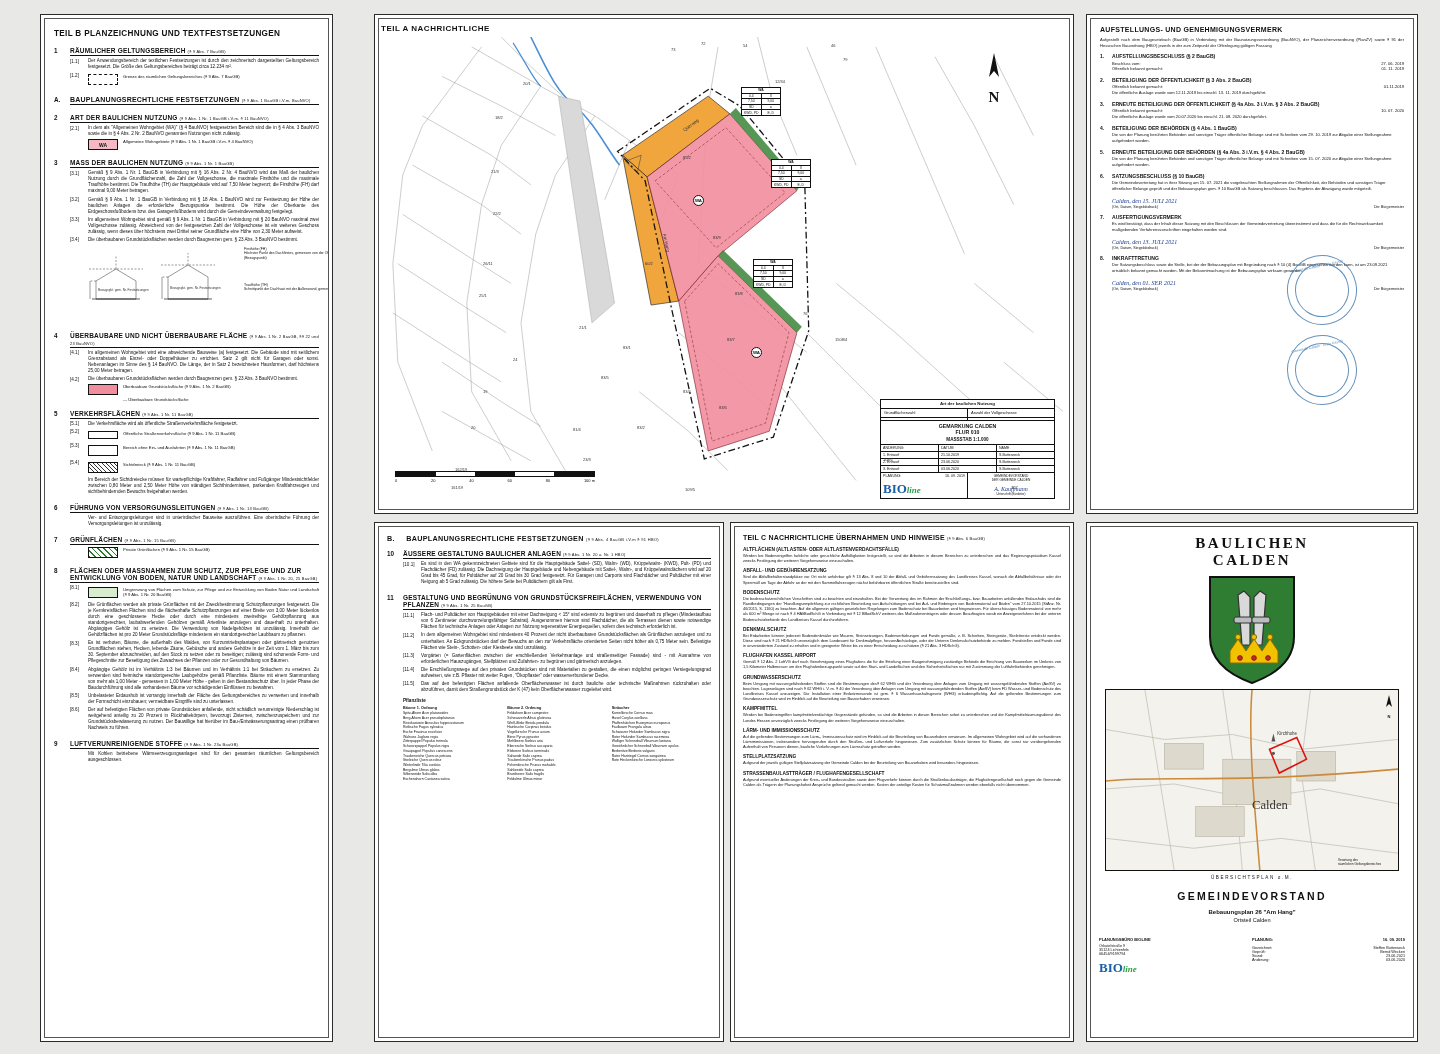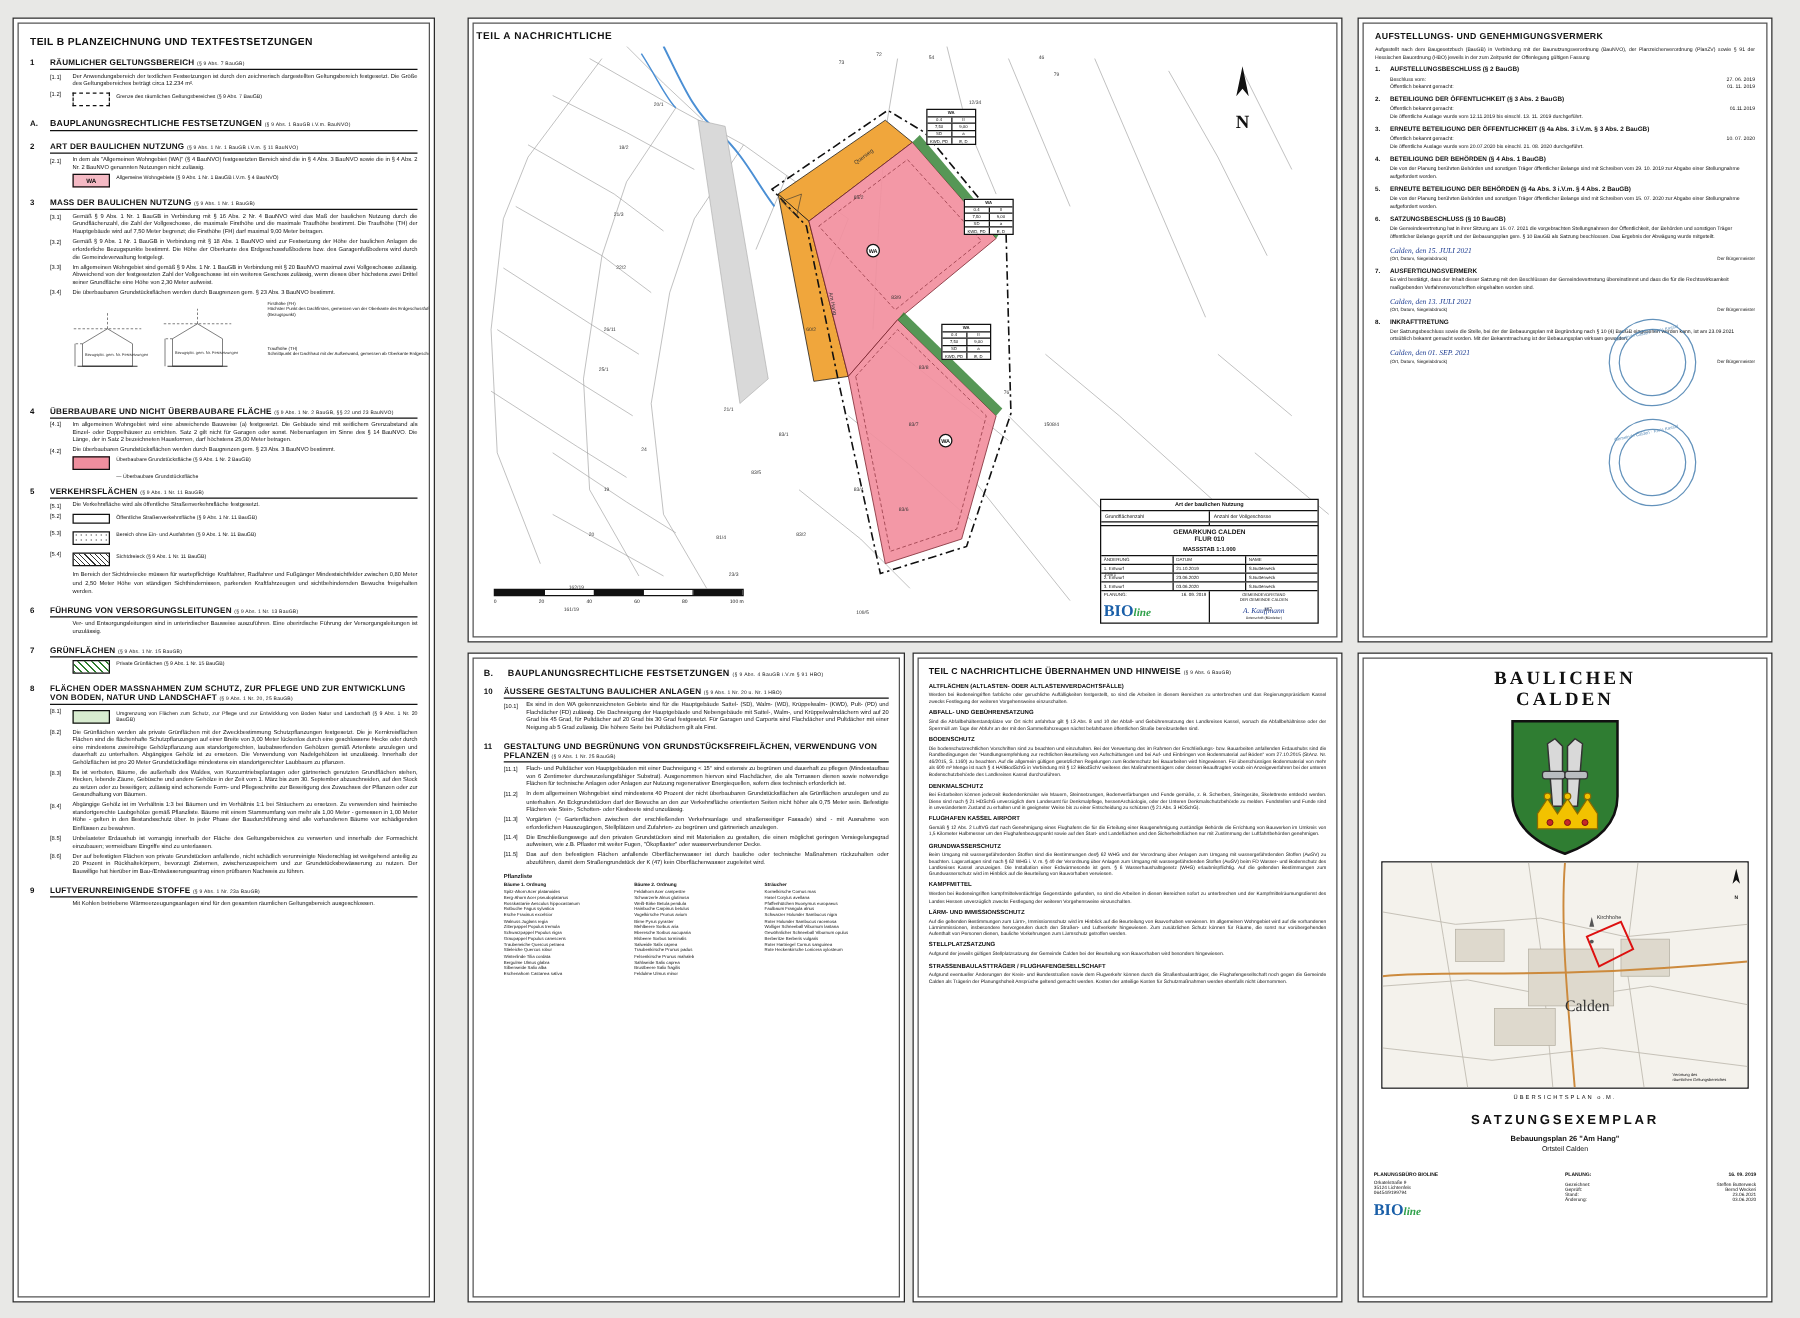--- a/index.html
+++ b/index.html
@@ -9,21 +9,21 @@
     background:#e8e8e6;
     font-family:"Liberation Sans", sans-serif;
     color:#111;
     overflow:hidden;
     position:relative;
   }
   .panel { position:absolute; background:#fff; border:1px solid #2a2a2a; }
   .panel-inner { position:absolute; inset:3px; border:1px solid #555; overflow:hidden; }
 
   
-  #teilB { left:10px; top:14px; width:338px; height:1028px; }
+  #teilB { left:40px; top:14px; width:293px; height:1028px; }
   #teilB .pad { padding:8px 9px; }
   #teilB h1 { font-size:8.2px; margin:2px 0 9px 0; font-weight:bold; letter-spacing:.3px;}
   .sec { display:flex; margin-bottom:7px; }
   .sec .num { width:16px; flex:0 0 16px; font-size:6.3px; font-weight:bold; }
   .sec .body { flex:1; }
   .sec .head { font-size:6.5px; font-weight:bold; border-bottom:1px solid #111; padding-bottom:1px; margin-bottom:2px; letter-spacing:.2px;}
   .sub { display:flex; margin:2px 0; }
   .sub .n { width:18px; flex:0 0 18px; font-size:4.6px; padding-top:.5px;}
   .sub .t { flex:1; font-size:4.6px; line-height:1.32; text-align:justify; }
   .legend-box { display:flex; align-items:flex-start; gap:5px; margin:2px 0 2px 18px;}
@@ -976,21 +976,21 @@
           <svg width="10" height="16" viewBox="0 0 10 16">
               <polygon points="5,1 8,13 5,10 2,13" fill="#111"></polygon>
             </svg>
           <div style="font-size:4px;font-weight:bold">N</div>
         </div>
         <div style="position:absolute;right:4px;bottom:4px;width:56px;font-size:3.2px;text-align:left;white-space:pre-line">Verortung des
 räumlichen Geltungsbereiches</div>
       </div>
       <div class="ovlabel">ÜBERSICHTSPLAN o.M.</div>
 
-      <div class="satz">SATZUNGSEXEMPLAR</div>
+      <div class="satz">GEMEINDEVORSTAND</div>
       <div class="bp">Bebauungsplan 26 "Am Hang"</div>
       <div class="bp2">Ortsteil Calden</div>
 
       <div class="footgrid">
         <div class="fc">
           <b>PLANUNGSBÜRO BIOLINE</b>
           <div style="white-space:pre-line;margin-top:2px">Orkatelstraße 9
 35124 Lichtenfels
 06454/9199794</div>
           <div class="biologo" style="margin-top:4px">BIO<i>line</i></div>

